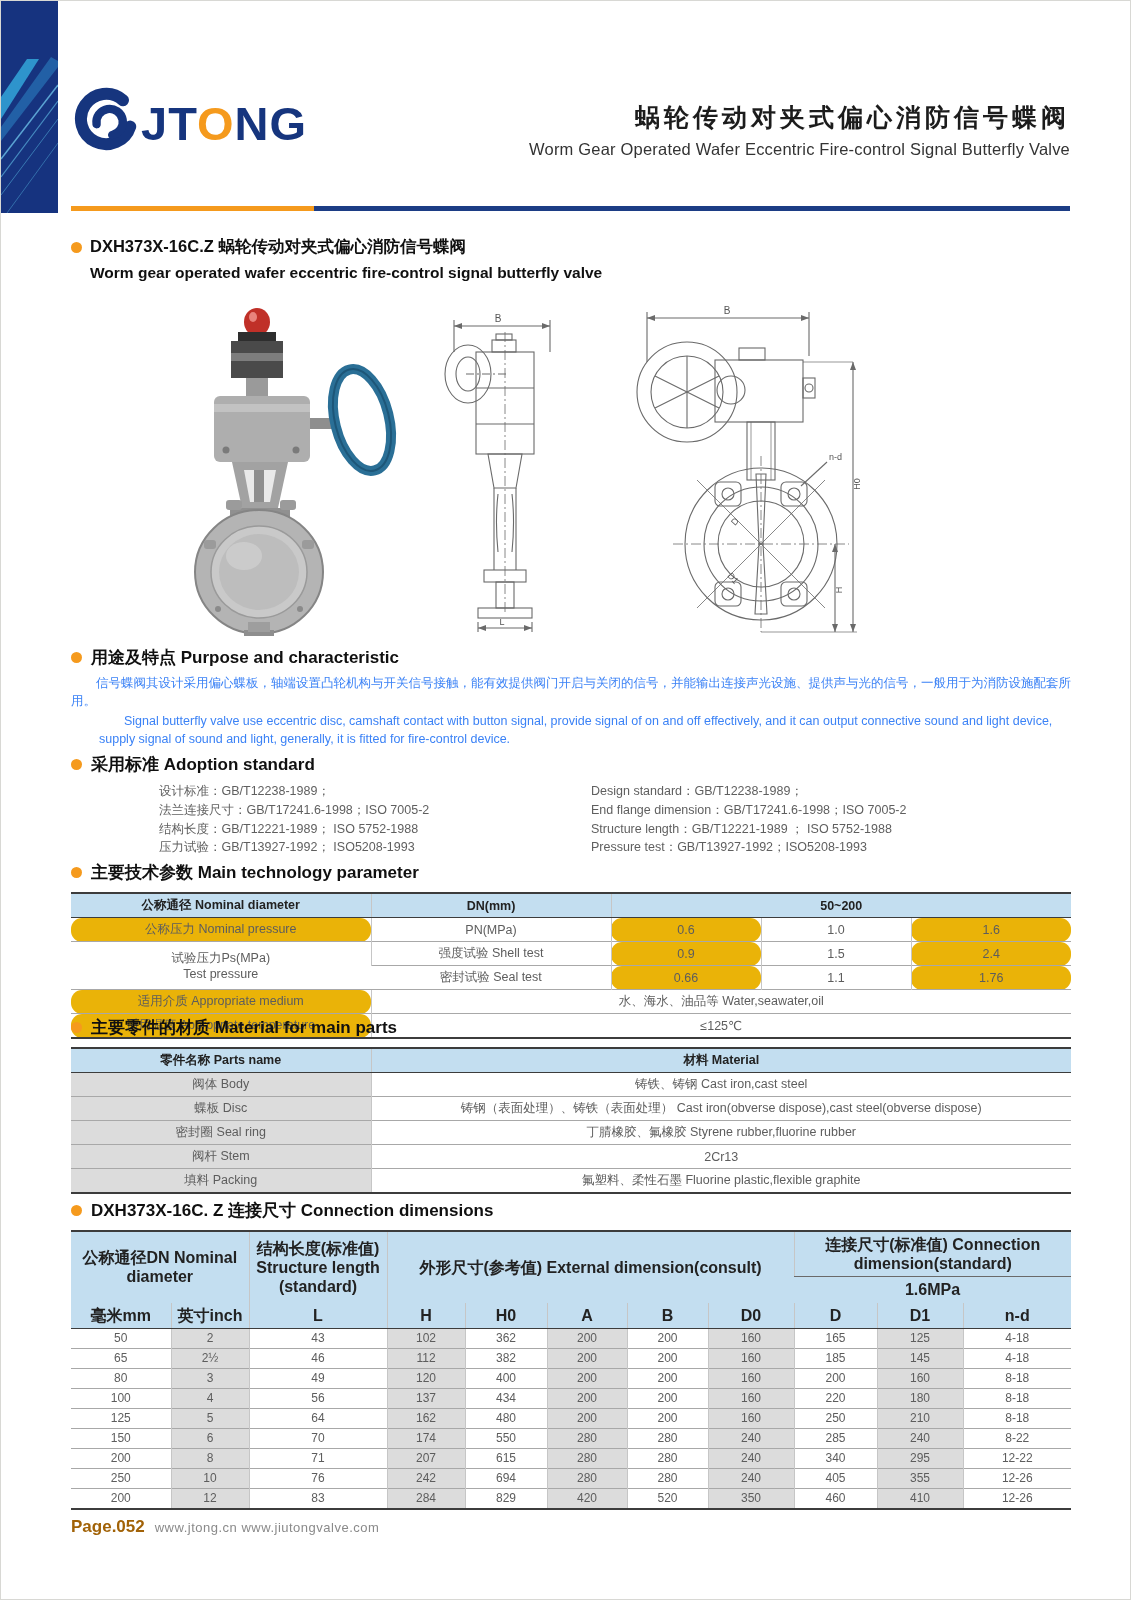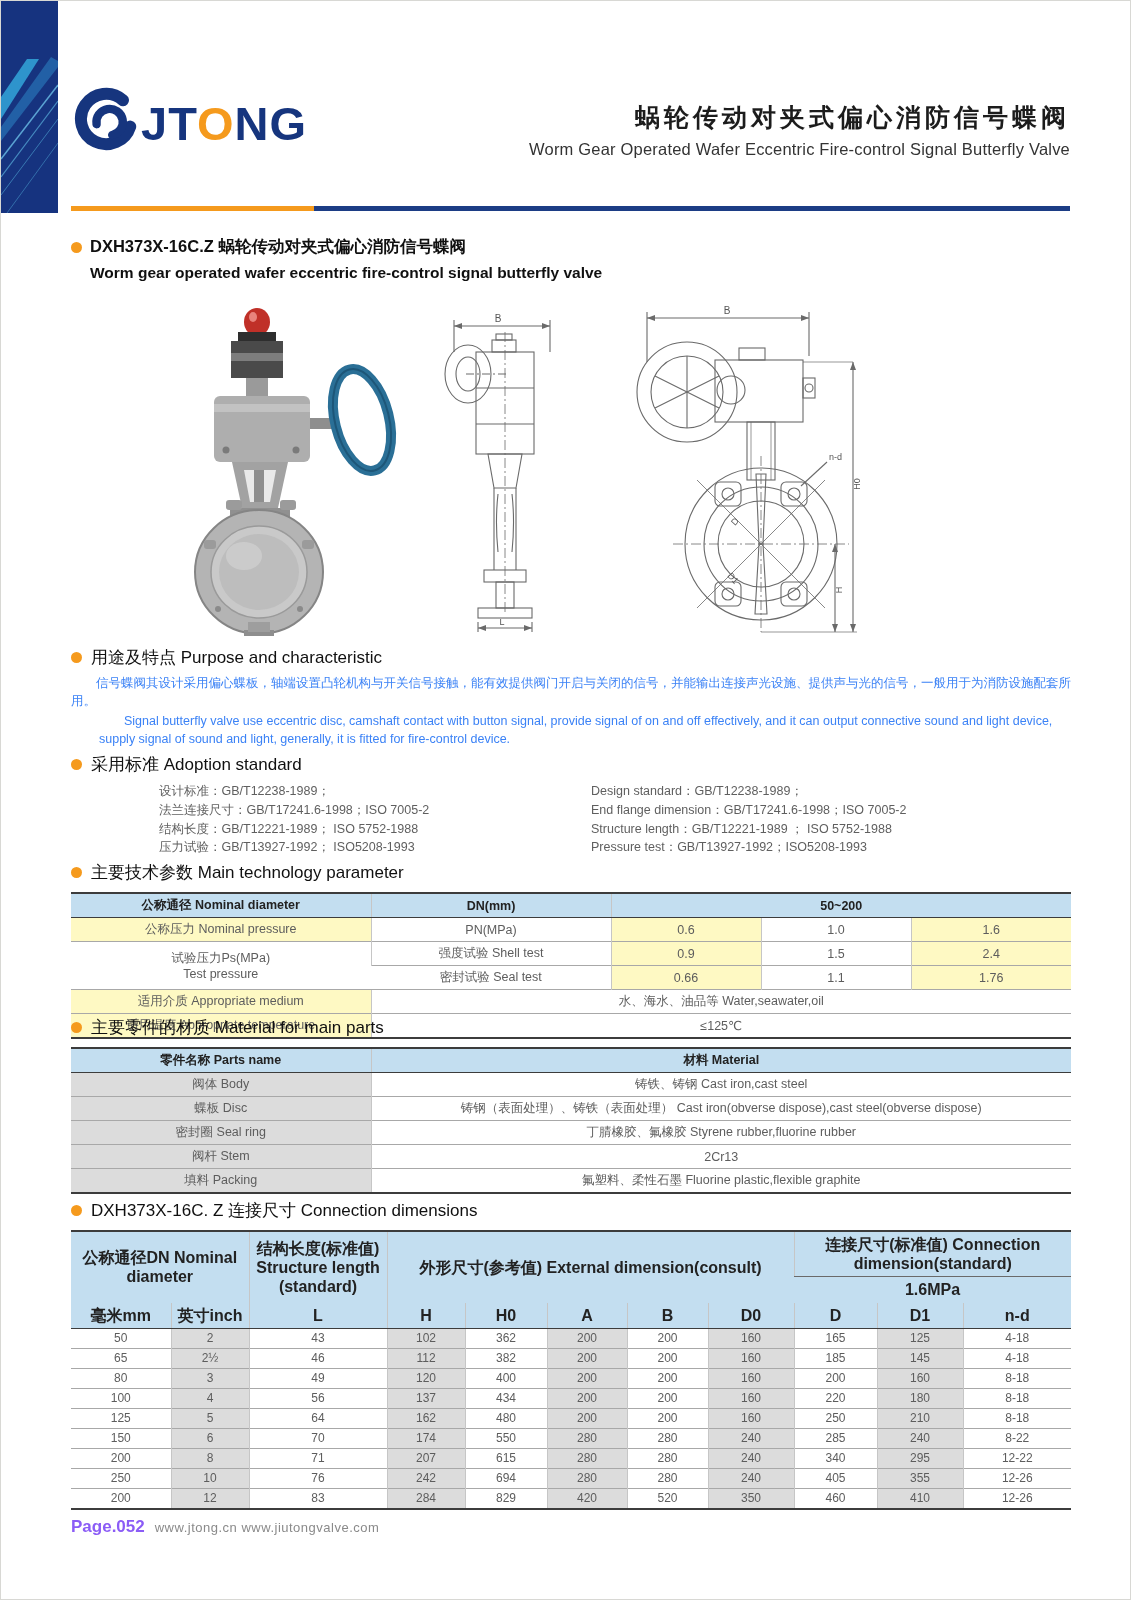--- a/index.html
+++ b/index.html
@@ -13,50 +13,50 @@
   .logo-text{font-size:47px;font-weight:800;color:#16357e;letter-spacing:1px;}
   .logo-text .o{color:#f59a1d;}
   .titles{position:absolute;right:60px;top:100px;text-align:right;}
   .title-cn{font-size:25px;font-weight:bold;color:#1c1c1c;letter-spacing:4px;}
   .title-en{font-size:16.5px;color:#333;margin-top:6px;letter-spacing:.2px;}
   .rule{position:absolute;left:70px;right:60px;top:205px;height:5px;display:flex;}
   .rule .seg-orange{width:243px;background:#f59a1d;}
   .rule .seg-blue{flex:1;background:#1c3d85;}
   
   .sec{position:absolute;left:70px;width:1000px;}
-  .sec-h{display:flex;align-items:center;gap:9px;font-weight:normal;font-size:17px;color:#101010;}
+  .sec-h{display:flex;align-items:center;gap:9px;font-weight:bold;font-size:17px;color:#101010;}
   .bullet{width:11px;height:11px;border-radius:50%;background:#f59a1d;flex:none;}
   .prod-cn{font-size:16.5px;font-weight:bold;color:#101010;display:flex;align-items:center;gap:8px;}
   .prod-en{font-size:15.5px;font-weight:bold;color:#101010;margin:6px 0 0 19px;}
   .body-txt{font-size:12.5px;color:#3b82f6;line-height:1.45;margin-top:5px;}
   .indent{text-indent:2em;}
   .adopt-cols{display:flex;margin-top:6px;}
   .adopt-left{width:520px;padding-left:88px;box-sizing:border-box;}
   .adopt-line{font-size:12.5px;color:#5f5f5f;line-height:1.5;}
   
   table{border-collapse:collapse;width:100%;table-layout:fixed;}
   .dtable{border-top:2px solid #3c3c3c;border-bottom:2px solid #3c3c3c;margin-top:8px;}
   .dtable th,.dtable td{border-top:1px solid #a8a8a8;border-left:1px solid #c6c6c6;
         padding:3px 4px;text-align:center;font-size:12.5px;color:#5d5d5d;font-weight:normal;
         overflow:hidden;}
   .dtable th:first-child,.dtable td:first-child{border-left:none;}
   .dtable thead th{background:#c3def0;color:#222;font-weight:bold;border-top:none;}
   .dtable .hsep{border-bottom:1.5px solid #3c3c3c;}
-  .g{background:#fef9c3;}
+  .g{background:#eab308;border-radius:11px;}
   #material-table tbody td:first-child{background:#dcdcdc;}
   #conn-table tbody td:nth-child(even){background:#dcdcdc;}
   #conn-table thead th{font-size:16px;line-height:1.2;}
   #conn-table tbody td{font-size:12px;padding:2.5px 2px;}
   
   .figures{position:absolute;left:70px;top:303px;width:1000px;height:335px;}
   .fig{position:absolute;top:0;}
   .fig svg{display:block;}
   
   .footer{position:absolute;left:70px;top:1516px;display:flex;align-items:baseline;gap:10px;}
-  .footer .pg{font-size:17px;font-weight:bold;color:#8b5cf6;}
+  .footer .pg{font-size:17px;font-weight:bold;color:#a16207;}
   .footer .urls{font-size:13px;color:#8a8a8a;letter-spacing:.5px;}
 </style>
 </head>
 <body>
 
 <div class="page">
 
   <div class="band">
     <svg width="57" height="212" viewBox="0 0 57 212" preserveAspectRatio="none">
       <rect width="57" height="212" fill="#16337f"></rect>

